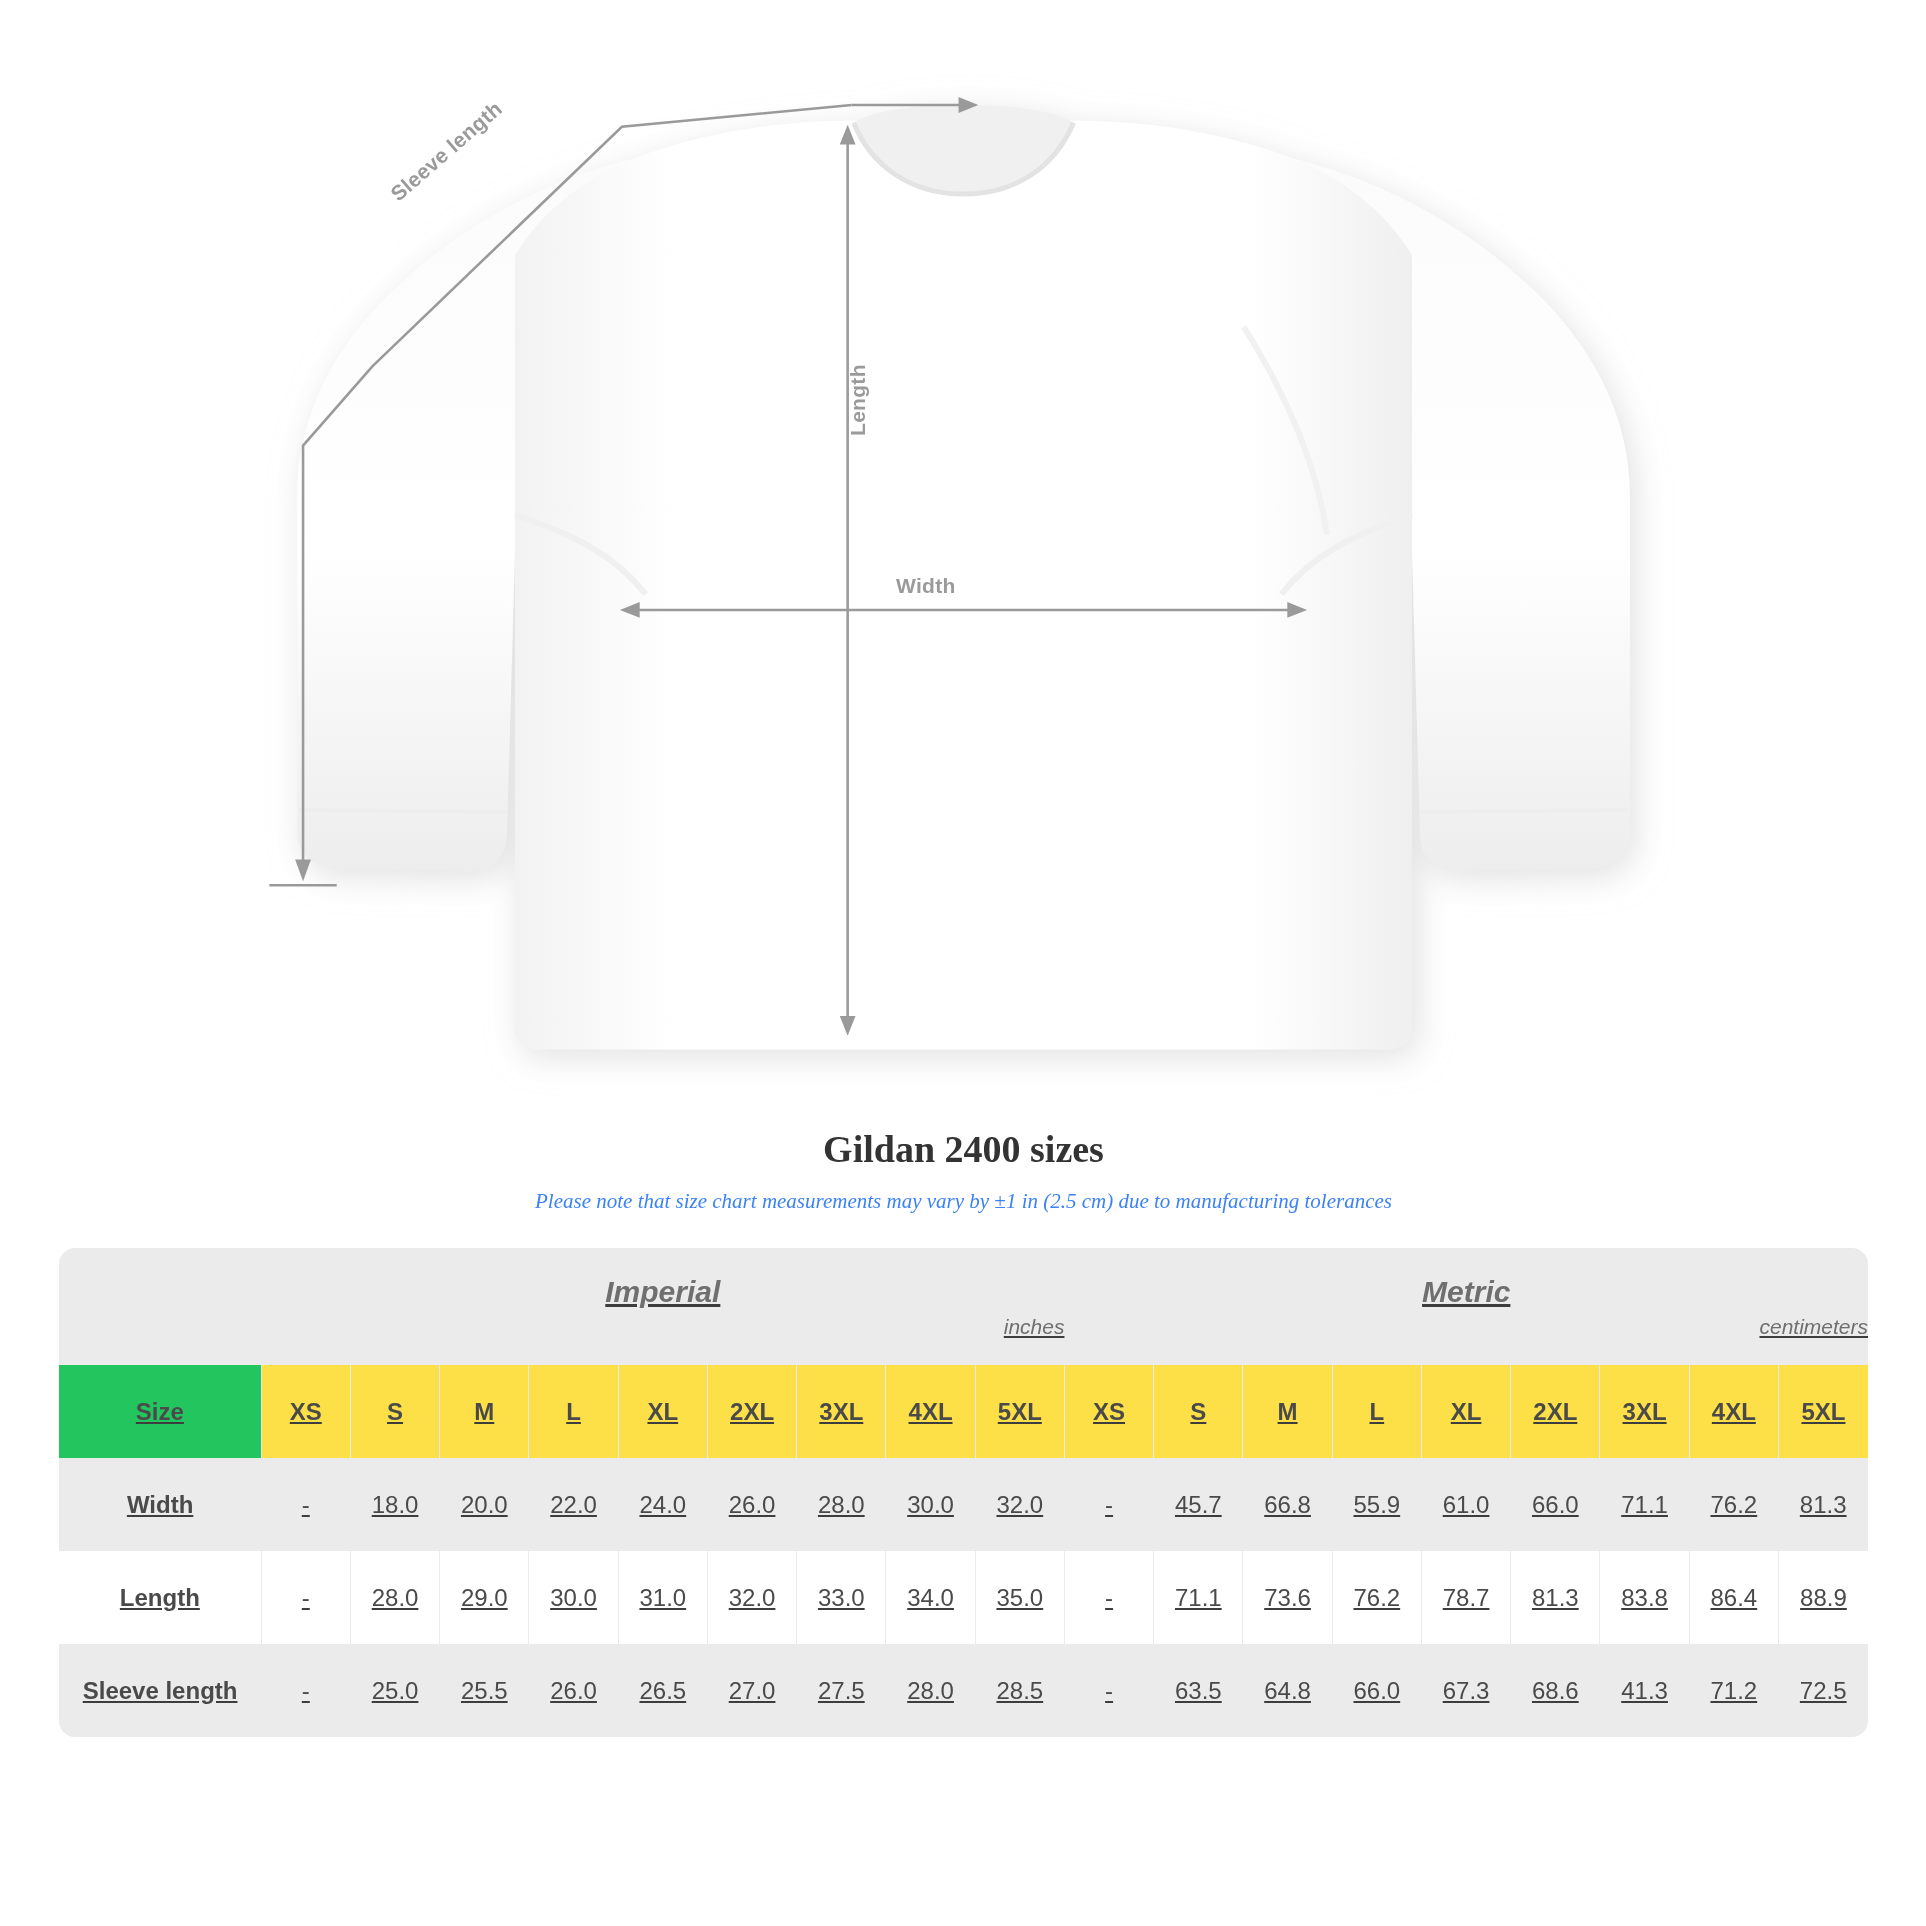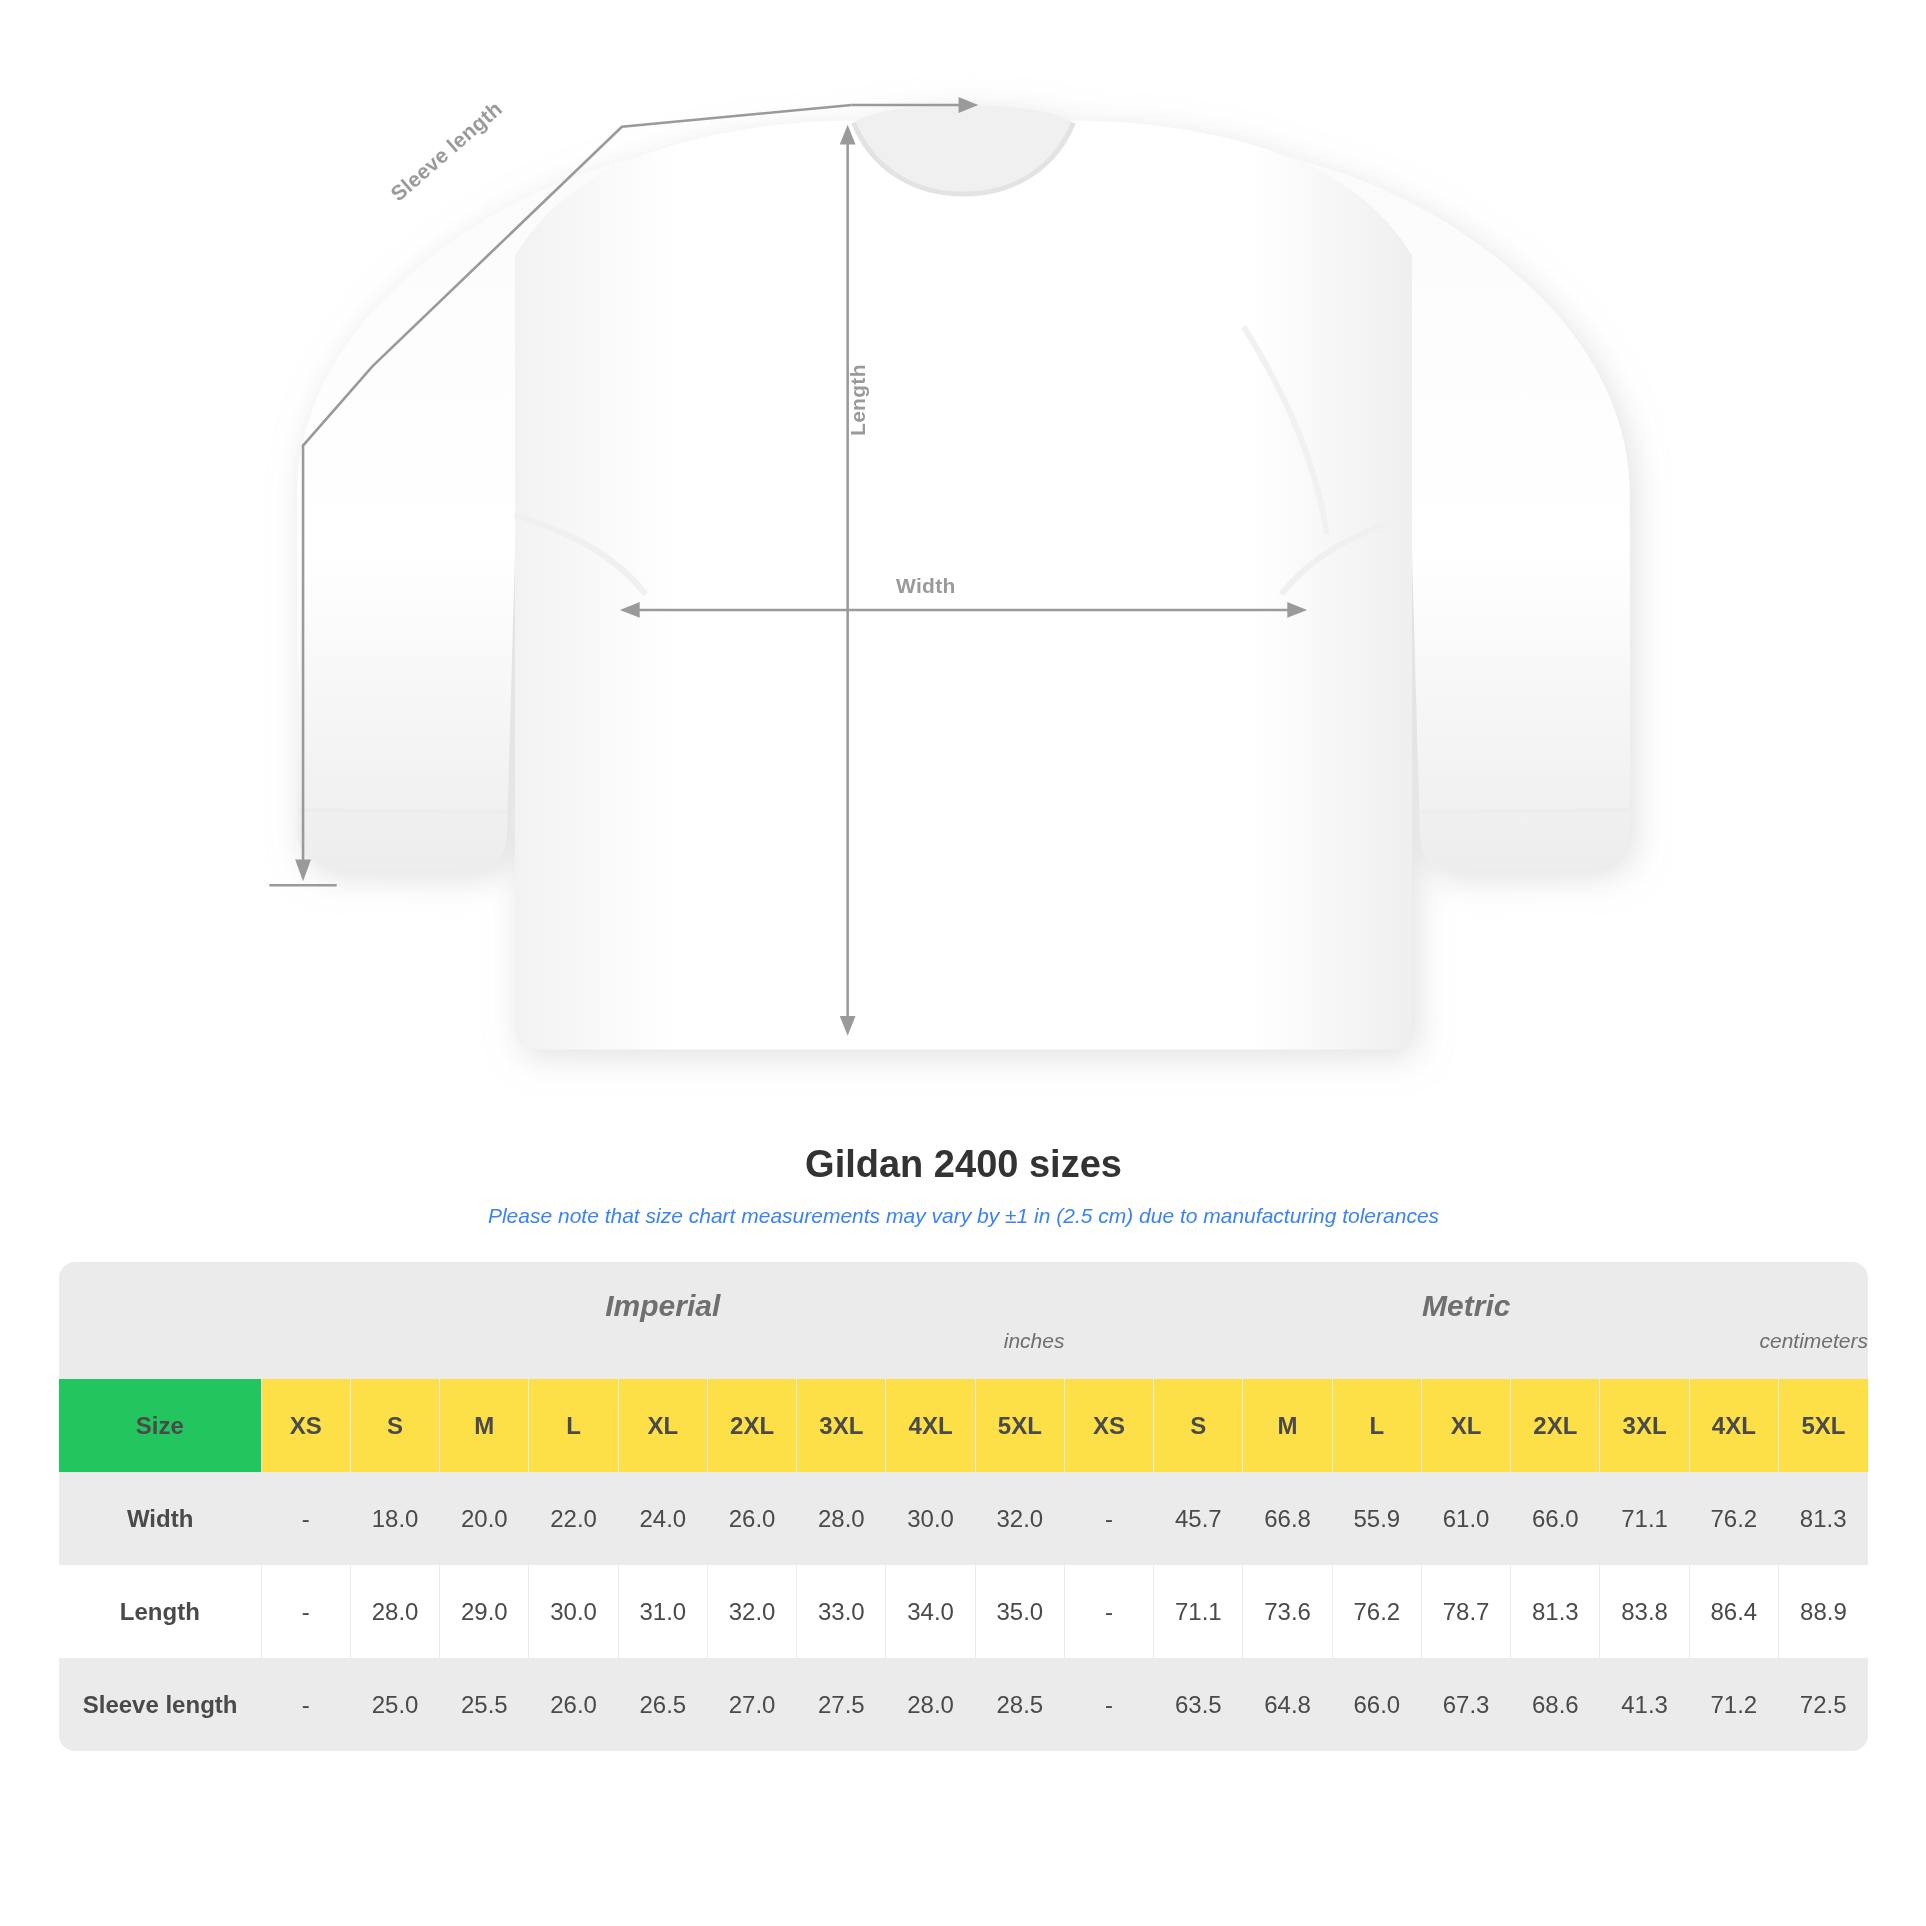--- a/index.html
+++ b/index.html
@@ -51,40 +51,42 @@
   .dim-label.sleeve-label {
     left: 386px;
     top: 188px;
     transform: rotate(-41deg);
     transform-origin: left top;
   }
 
   
   .title-block {
     text-align: center;
-    margin-top: 34px;
+    margin-top: 18px;
+    font-family: Liberation Serif, serif;
   }
   .chart-title {
     font-size: 38px;
     font-weight: bold;
     color: #333333;
     margin: 0;
   }
   .chart-note {
     font-size: 21px;
     font-style: italic;
     color: #3b82f6;
     margin-top: 18px;
   }
 
   
   .table-wrap {
     margin: 34px 59px 0 59px;
     border-radius: 16px;
     overflow: hidden;
+    text-decoration: underline;
   }
   table.size-table {
     border-collapse: collapse;
     width: 100%;
     table-layout: fixed;
   }
   table.size-table td, table.size-table th {
     text-align: center;
     vertical-align: middle;
     font-size: 24px;

